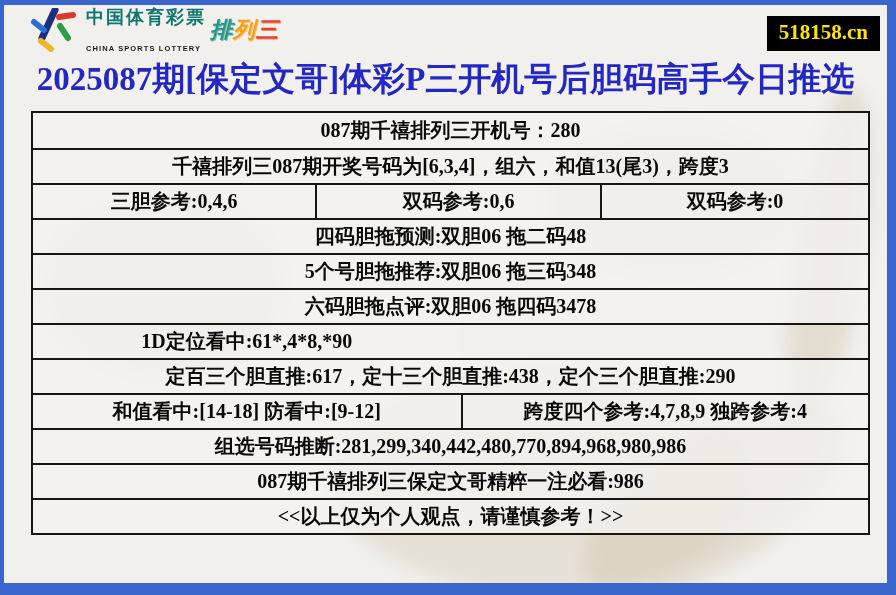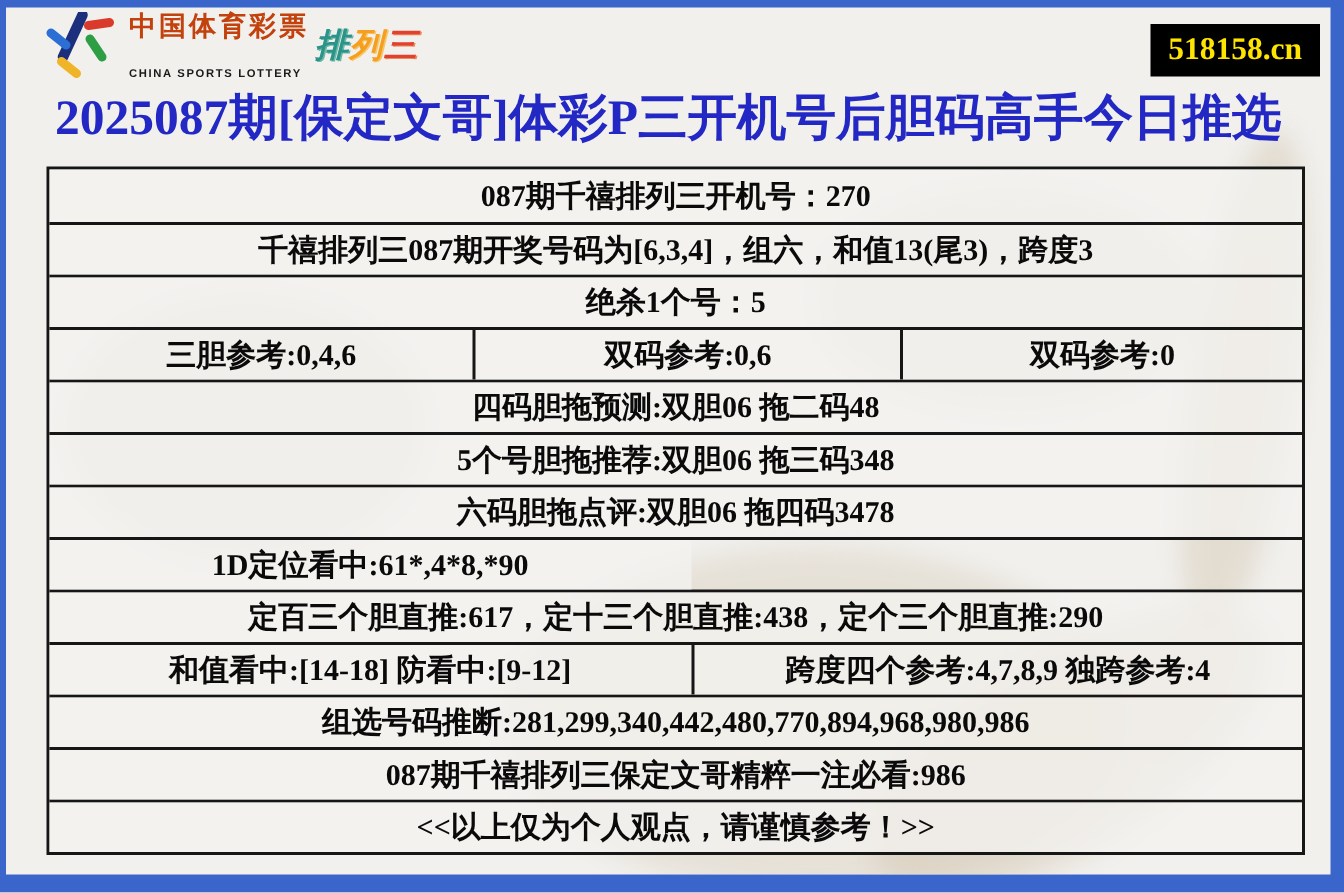--- a/index.html
+++ b/index.html
@@ -19,21 +19,21 @@
   .wm { position:absolute; background:#d3c6b1; filter:blur(8px); border-radius:50%; z-index:0; }
   .wm1 { left:790px; top:80px;  width:70px;  height:340px; opacity:.45; transform:rotate(8deg); }
   .wm2 { left:330px; top:360px; width:420px; height:230px; opacity:.35; }
   .wm3 { left:560px; top:430px; width:300px; height:130px; opacity:.45; transform:rotate(-32deg); }
   .wm4 { left:40px;  top:190px; width:240px; height:180px; opacity:.30; }
   .wm5 { left:540px; top:120px; width:260px; height:150px; opacity:.28; }
 
   .header { position:relative; height:50px; display:flex; align-items:center; padding-left:26px; z-index:2; }
   .logo { width:46px; height:44px; flex:0 0 auto; }
   .brand { margin-left:10px; line-height:1; }
-  .brand-cn { font-size:18px; font-weight:bold; color:#c2410c; letter-spacing:2px; }
+  .brand-cn { font-size:18px; font-weight:bold; color:#0f766e; letter-spacing:2px; }
   .brand-en { font-size:7.5px; font-weight:bold; color:#1a1a1a; letter-spacing:1.1px; margin-top:19px; }
   .p3 { margin-left:4px; font-size:22px; font-weight:bold; font-style:italic;
         font-family:"Liberation Sans","DejaVu Sans",sans-serif; letter-spacing:1px;text-align:right; }
   .p3 .c0 { color:#2a9488; text-shadow:1px 1px 0 #6db8a8; }
   .p3 .c1 { color:#f59f1e; text-shadow:1px 1px 0 #f8c56a; }
   .p3 .c2 { color:#e0432d; text-shadow:1px 1px 0 #ef8a5d; }
   .badge {
     position:absolute; right:7px; top:11px;
     background:#000; color:#ffe400;
     font-family:"Liberation Serif","DejaVu Serif",serif;
@@ -89,27 +89,24 @@
       <div class="brand-en">CHINA SPORTS LOTTERY</div>
     </span>
     <span class="p3"><span class="c0">排</span><span class="c1">列</span><span class="c2">三</span></span>
     <span class="badge">518158.cn</span>
   </div>
 
   <div class="title">2025087期[保定文哥]体彩P三开机号后胆码高手今日推选</div>
 
   <div class="board">
     <div class="row">
-      <div class="cell">087期千禧排列三开机号：270</div>
+      <div class="cell">087期千禧排列三开机号：280</div>
     </div>
     <div class="row">
       <div class="cell">千禧排列三087期开奖号码为[6,3,4]，组六，和值13(尾3)，跨度3</div>
-    </div>
-    <div class="row">
-      <div class="cell">绝杀1个号：5</div>
     </div>
     <div class="row cols3">
       <div class="cell">三胆参考:0,4,6</div>
       <div class="cell">双码参考:0,6</div>
       <div class="cell">双码参考:0</div>
     </div>
     <div class="row">
       <div class="cell">四码胆拖预测:双胆06  拖二码48</div>
     </div>
     <div class="row">

